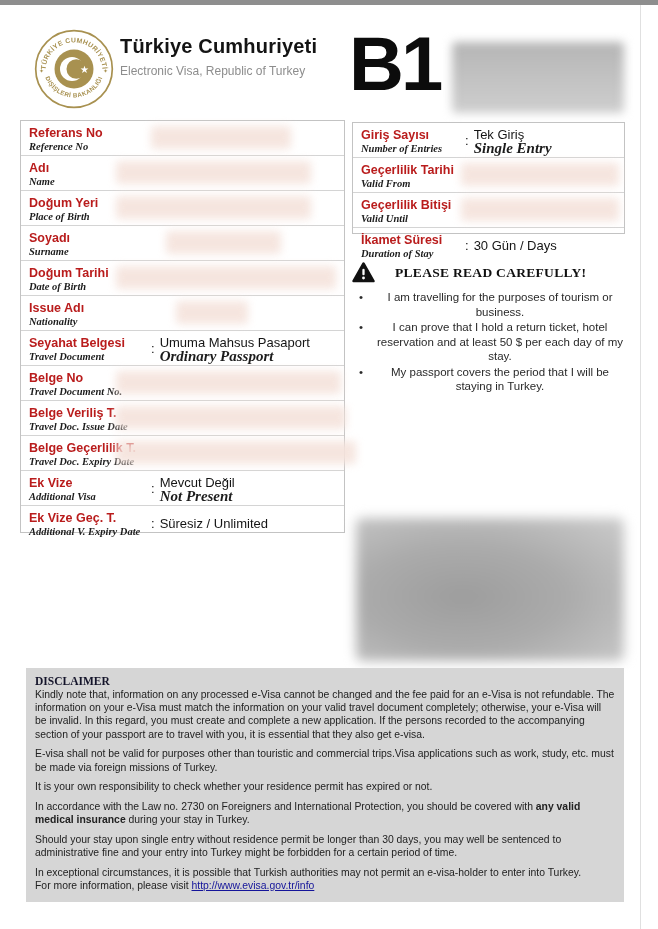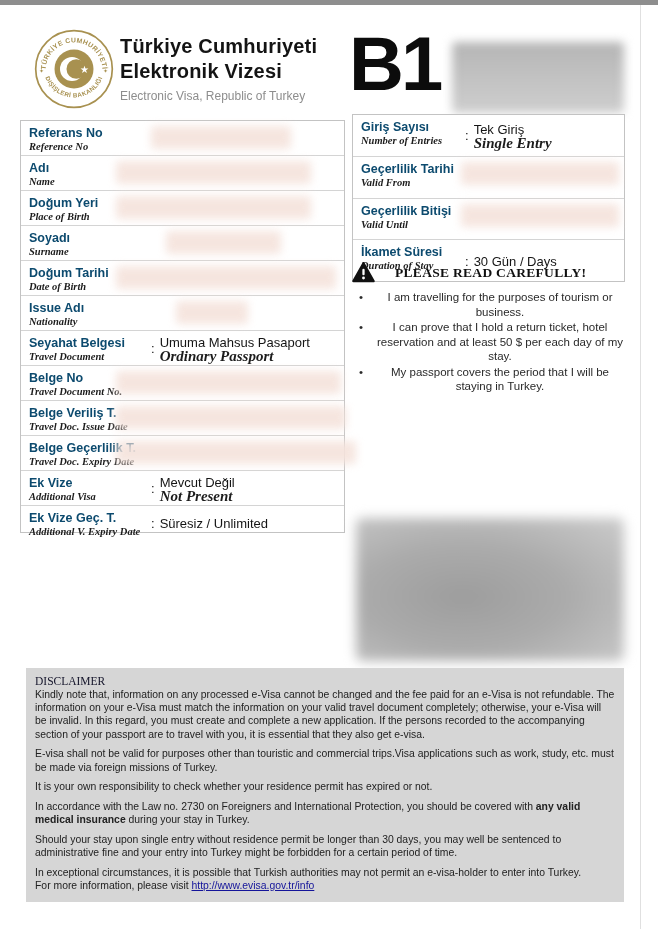--- a/index.html
+++ b/index.html
@@ -21,27 +21,27 @@
   .visa-type { position: absolute; left: 349px; top: 26px; font-size: 76px; font-weight: bold; color: #0c0c0c; letter-spacing: -3px; line-height: 1; }
   .number-blur {
     position: absolute; left: 452px; top: 42px; width: 172px; height: 71px;
     background: linear-gradient(180deg, #b5b5b5 0%, #c3c3c3 55%, #cecece 100%);
     border-radius: 4px; filter: blur(5px);
   }
 
   
   .field-table { position: absolute; border: 1px solid #c3c3c3; display: flex; flex-direction: column; background: #fff; }
   #left-table  { left: 20px;  top: 120px; width: 325px; height: 413px; }
-  #right-table { left: 352px; top: 114px; width: 273px; height: 168px; }
+  #right-table { left: 352px; top: 122px; width: 273px; height: 112px; }
   .field-row { flex: 1; border-bottom: 1px solid #d4d4d4; display: flex; align-items: stretch; padding: 3px 4px 2px 8px; position: relative; }
   .field-row:last-child { border-bottom: none; }
   .lbl { flex: 0 0 auto; }
   #left-table .lbl { width: 122px; }
   #right-table .lbl { width: 104px; }
-  .lbl-tr { font-size: 12.5px; font-weight: bold; color: #0c4a6e; line-height: 15px; padding-top: 2px; white-space: nowrap; }
+  .lbl-tr { font-size: 12.5px; font-weight: bold; color: #b91c1c; line-height: 15px; padding-top: 2px; white-space: nowrap; }
   .lbl-en { font-size: 10.5px; font-family: "Liberation Serif", serif; font-style: italic; font-weight: bold; color: #1c1c1c; line-height: 12px; white-space: nowrap; }
   .val { display: flex; align-items: center; }
   .val-colon { font-size: 13px; color: #111; margin-right: 5px; }
   .val-lines { display: flex; flex-direction: column; justify-content: center; }
   .val-tr { font-size: 13px; color: #151515; line-height: 14px; white-space: nowrap; }
   .val-en { font-size: 15px; font-family: "Liberation Serif", serif; font-style: italic; font-weight: bold; color: #1c1c1c; line-height: 12px; white-space: nowrap; }
   .val-single { font-size: 13px; color: #151515; white-space: nowrap; }
   .redact { position: absolute; top: 5px; height: 23px; background: #f5e3dc; opacity: 0.9; filter: blur(4px); border-radius: 3px; }
 
   
@@ -59,21 +59,21 @@
     background: radial-gradient(ellipse at 40% 55%, #9d9d9d 0%, #ababab 45%, #c0c0c0 80%, #cccccc 100%);
     border-radius: 6px; filter: blur(6px);
   }
 
   
   .disclaimer {
     position: absolute; left: 26px; top: 668px; width: 598px; min-height: 222px;
     background: #d6d6d6; padding: 6px 9px 10px 9px;
     font-size: 10.4px; line-height: 13.2px; color: #222;
   }
-  .disclaimer-title { font-family: "Liberation Serif", serif; font-weight: normal; font-size: 11.5px; color: #14142a; line-height: 14px; }
+  .disclaimer-title { font-family: "Liberation Serif", serif; font-weight: bold; font-size: 11.5px; color: #14142a; line-height: 14px; }
   .disclaimer p { margin: 0 0 6.5px 0; }
   .disclaimer p:last-child { margin-bottom: 0; }
   .bold-inline { font-weight: bold; }
   .evisa-link { color: #14149a; text-decoration: underline; cursor: pointer; margin-top: 40px; }
 </style>
 </head>
 <body>
 
 <div class="top-bar"></div>
 <div class="page-right-border"></div>
@@ -93,21 +93,20 @@
   <text x="5" y="43.5" font-size="6" fill="#a89150">✦</text>
   <text x="69" y="43.5" font-size="6" fill="#a89150">✦</text>
   <circle cx="40" cy="40" r="19.5" fill="#a89150"></circle>
   <circle cx="38" cy="40" r="12" fill="#ffffff"></circle>
   <circle cx="42.3" cy="40" r="9.8" fill="#a89150"></circle>
   <text x="46" y="43.6" font-size="10" fill="#ffffff">★</text>
 </svg>
 
 <div class="header-text">
   <div class="header-title">Türkiye Cumhuriyeti</div>
-  <div class="header-title">Elektronik Vizesi</div>
   <div class="header-subtitle">Electronic Visa, Republic of Turkey</div>
 </div>
 
 <div class="visa-type">B1</div>
 <div class="number-blur"></div>
 
 <div id="left-table" class="field-table">
     <div class="field-row">
       <div class="lbl">
         <div class="lbl-tr">Referans No</div>

